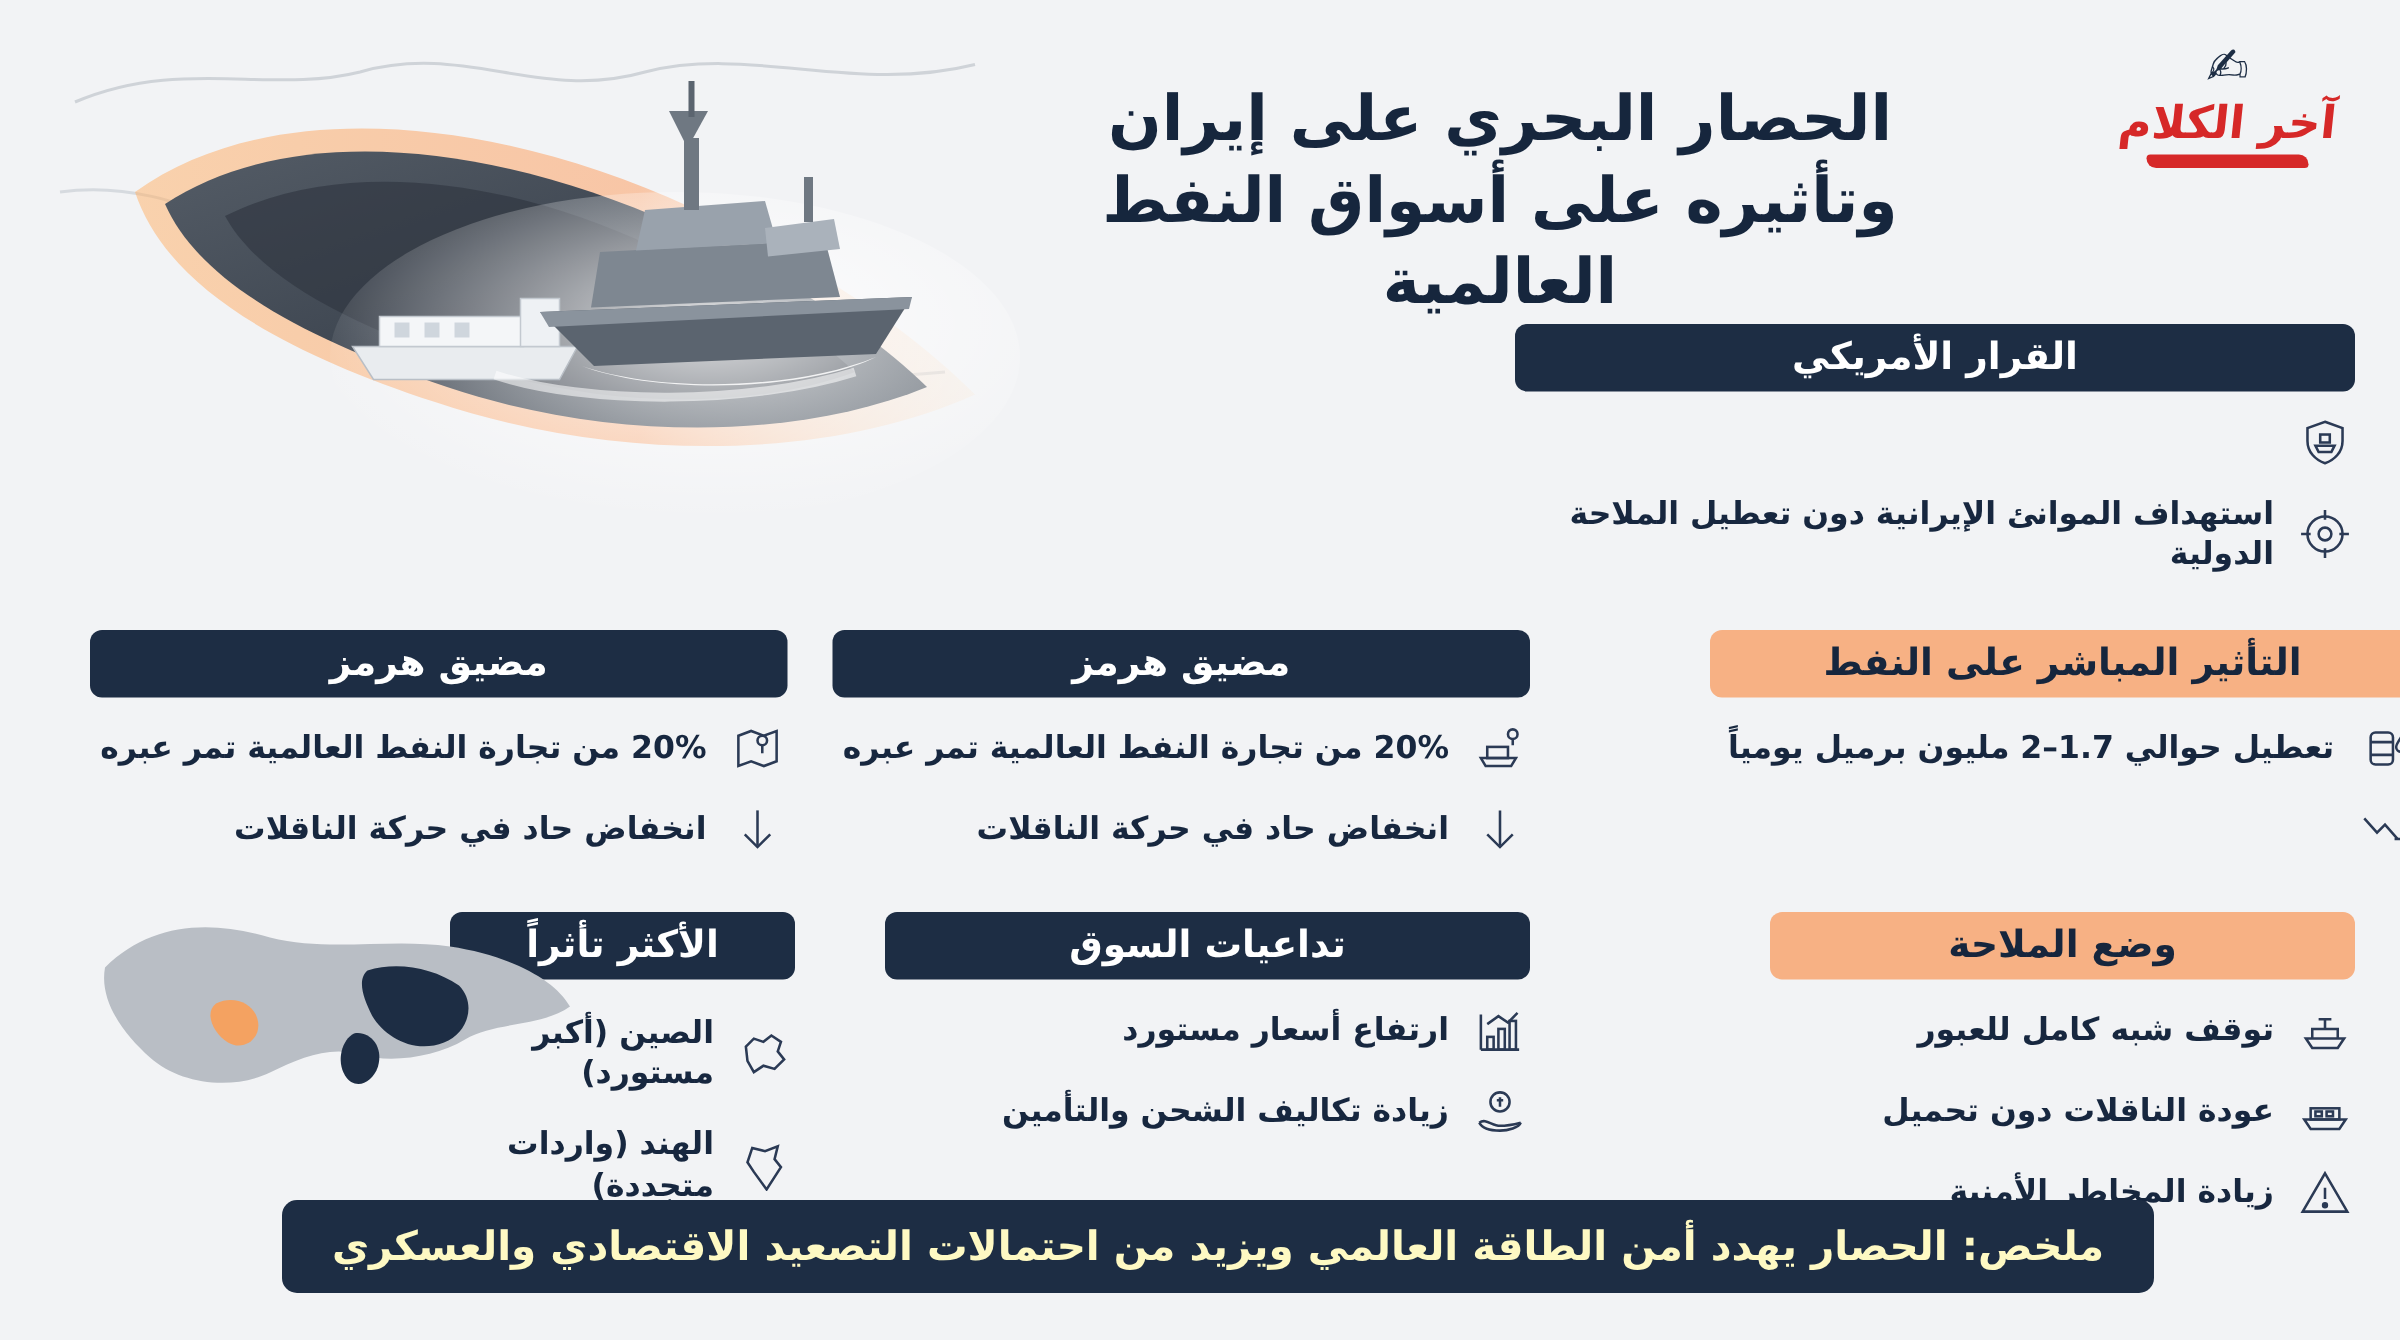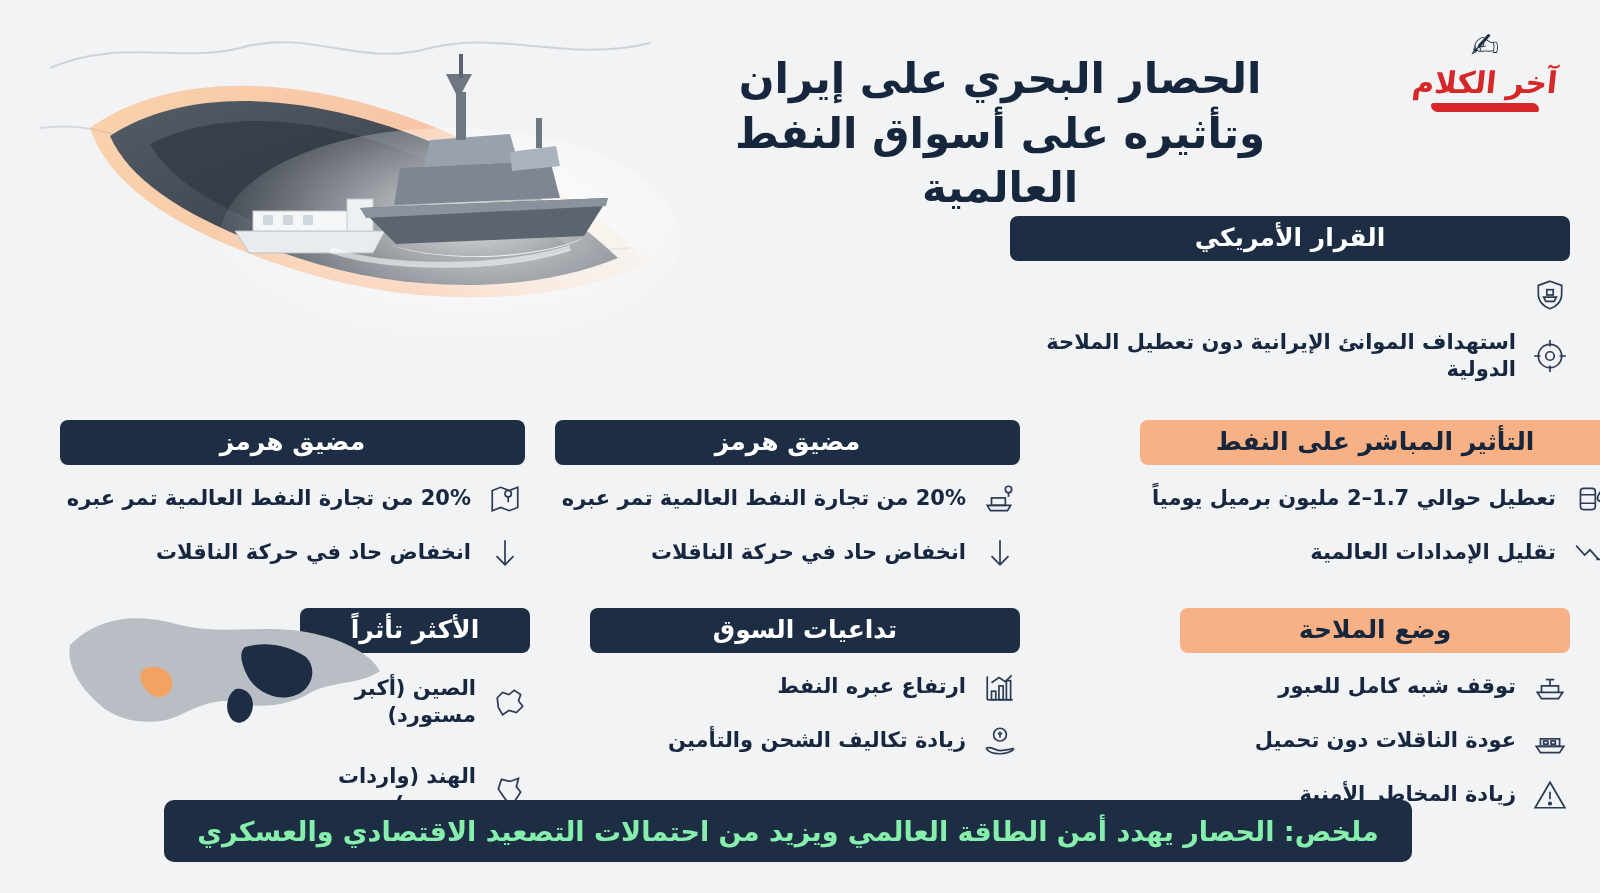--- a/index.html
+++ b/index.html
@@ -65,23 +65,23 @@
   }
   .ico {
     flex:0 0 auto; width:40px; height:40px;
     display:flex; align-items:center; justify-content:center;
     color:#2b3a55;
   }
   .ico svg { width:34px; height:34px; stroke:#2b3a55; fill:none; stroke-width:1.6; }
 
   
   .footer {
-    position:absolute; left:164px; top:800px;
+    position:absolute; left:188px; top:800px;
     width:1248px; height:62px;
-    background:#1d2d44; color:#86efac; border-radius:10px;
+    background:#1d2d44; color:#fef9c3; border-radius:10px;
     display:flex; align-items:center; justify-content:center;
     font-size:27px; font-weight:bold;
     text-align:center; padding:0 20px;
   }
 
   
   .minimap { position:absolute; left:60px; top:585px; width:330px; height:180px; }
 </style>
 </head>
 <body>
@@ -193,21 +193,20 @@
       </span>
       <span class="txt">تعطيل حوالي 1.7–2 مليون برميل يومياً</span>
     </div>
     <div class="row">
       <span class="ico">
         <svg viewBox="0 0 32 32">
             <path d="M3 9l8 9 5-5 8 9"></path>
             <path d="M28 22h-6M28 22v-6"></path>
           </svg>
       </span>
-      <span class="txt">تقليل الإمدادات العالمية</span>
     </div>
   </div>
 </div>
 
 <div class="card" style="left:555px; top:372px; width:465px;">
   <div class="chip dark">مضيق هرمز</div>
   <div class="rows">
     <div class="row">
       <span class="ico">
         <svg viewBox="0 0 32 32">
@@ -301,40 +300,40 @@
       <span class="ico">
         <svg viewBox="0 0 32 32">
             <path d="M4 28V6"></path>
             <path d="M4 28h24"></path>
             <rect x="8" y="20" width="4" height="8"></rect>
             <rect x="15" y="15" width="4" height="13"></rect>
             <rect x="22" y="10" width="4" height="18"></rect>
             <path d="M8 12l7-5 6 4 6-6"></path>
           </svg>
       </span>
-      <span class="txt">ارتفاع عبره النفط</span>
+      <span class="txt">ارتفاع أسعار مستورد</span>
     </div>
     <div class="row">
       <span class="ico">
         <svg viewBox="0 0 32 32">
             <circle cx="16" cy="10" r="6"></circle>
             <path d="M16 7v6M14 9h4"></path>
             <path d="M3 23c4-3 8 2 13 2s13-2 13-2"></path>
             <path d="M3 23c2 4 8 5 13 5s12-2 13-5"></path>
           </svg>
       </span>
       <span class="txt">زيادة تكاليف الشحن والتأمين</span>
     </div>
   </div>
 </div>
 
 <div class="card" style="left:300px; top:560px; width:230px;">
   <div class="chip dark">الأكثر تأثراً</div>
   <div class="rows" style="margin-top:22px;">
-    <div class="row" style="margin-bottom:34px;">
+    <div class="row" style="margin-bottom:20px;">
       <span class="ico">
         <svg viewBox="0 0 32 32">
             <path d="M4 12l5-5 6 2 5-4 6 4-2 6 4 5-6 6-7-2-6 4-4-7z"></path>
           </svg>
       </span>
       <span class="txt">الصين (أكبر مستورد)</span>
     </div>
     <div class="row">
       <span class="ico">
         <svg viewBox="0 0 32 32">

